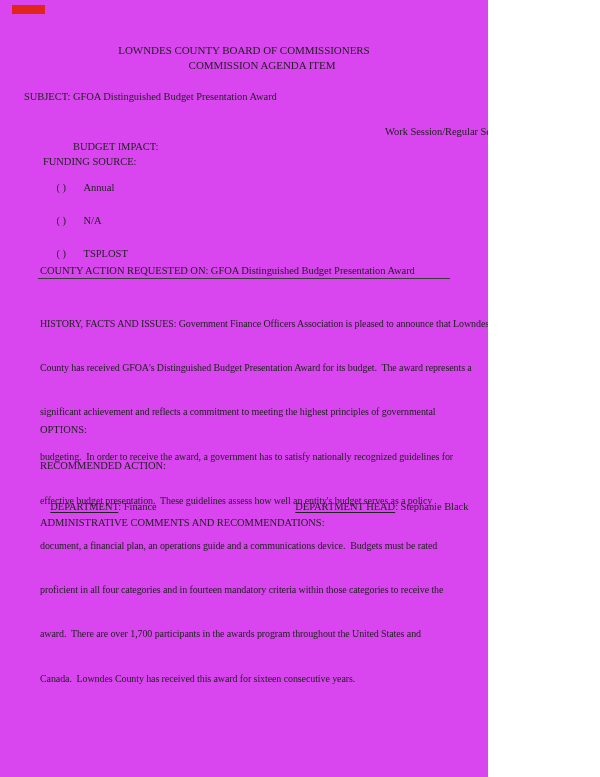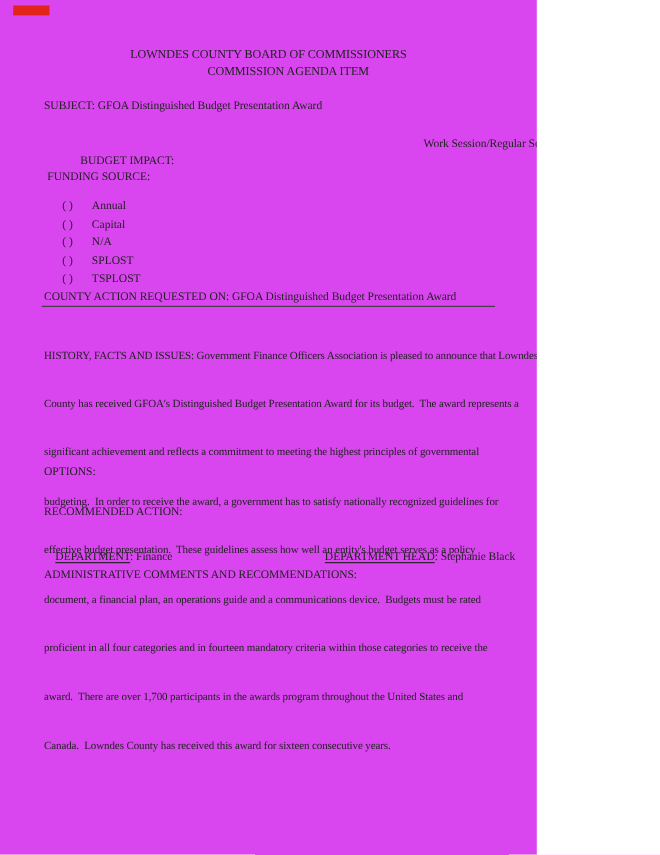--- a/index.html
+++ b/index.html
@@ -24,38 +24,32 @@
 </head>
 <body>
 
 <div class="page">
 
   <div class="marker" id="red-marker" style="background: rgb(226, 37, 27);"></div>
 
   <div class="t center" style="top:44px;font-size:11px;">LOWNDES COUNTY BOARD OF COMMISSIONERS</div>
   <div class="t center" style="top:59px;font-size:11px;padding-left:36px;">COMMISSION AGENDA ITEM</div>
 
-  <div class="t" style="left:40px;top:90px;text-align:right;">SUBJECT: GFOA Distinguished Budget Presentation Award</div>
+  <div class="t" style="left:24px;top:90px;text-align:right;">SUBJECT: GFOA Distinguished Budget Presentation Award</div>
 
   <div class="t" style="left:385px;top:104px;margin-top:21px;">Work Session/Regular Session</div>
 
   <div class="t" style="left:40px;top:140px;padding-left:33px;">BUDGET IMPACT:</div>
   <div class="t" style="left:43px;top:155px;">FUNDING SOURCE:</div>
 
   <div class="chk-row" style="top:171px;">
     <span class="chk-glyph">( )</span><span>Annual</span>
   </div>
-  <div class="chk-row" style="top:187.5px;">
-    <span class="chk-glyph">( )</span><span>Capital</span>
-  </div>
   <div class="chk-row" style="top:204px;">
     <span class="chk-glyph">( )</span><span>N/A</span>
-  </div>
-  <div class="chk-row" style="top:220.5px;">
-    <span class="chk-glyph">( )</span><span>SPLOST</span>
   </div>
   <div class="chk-row" style="top:237px;">
     <span class="chk-glyph">( )</span><span>TSPLOST</span>
   </div>
 
   <div class="t" style="left:40px;top:264px;">COUNTY ACTION REQUESTED ON: GFOA Distinguished Budget Presentation Award</div>
   <div class="rule" style="top:278px;"></div>
 
   <div class="hist" style="top:287px;">
     <div>HISTORY, FACTS AND ISSUES: Government Finance Officers Association is pleased to announce that Lowndes</div>

